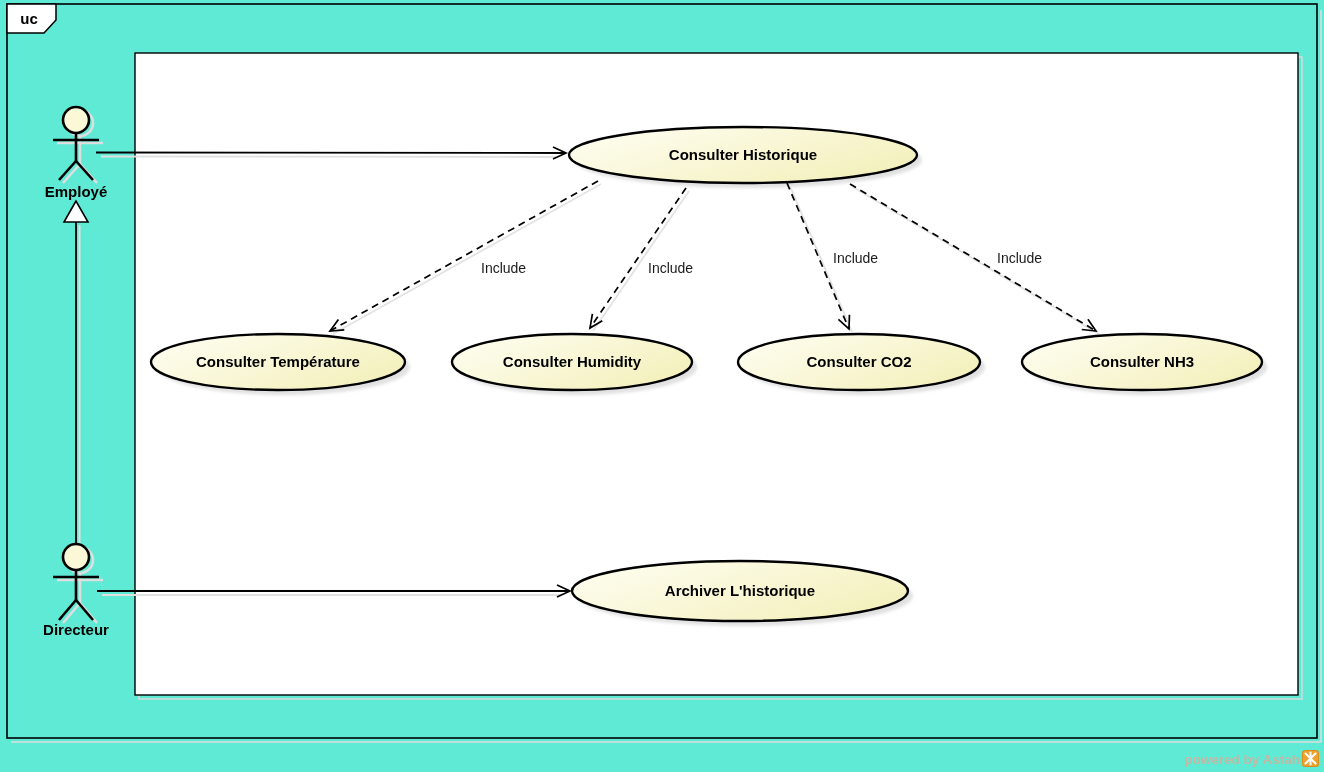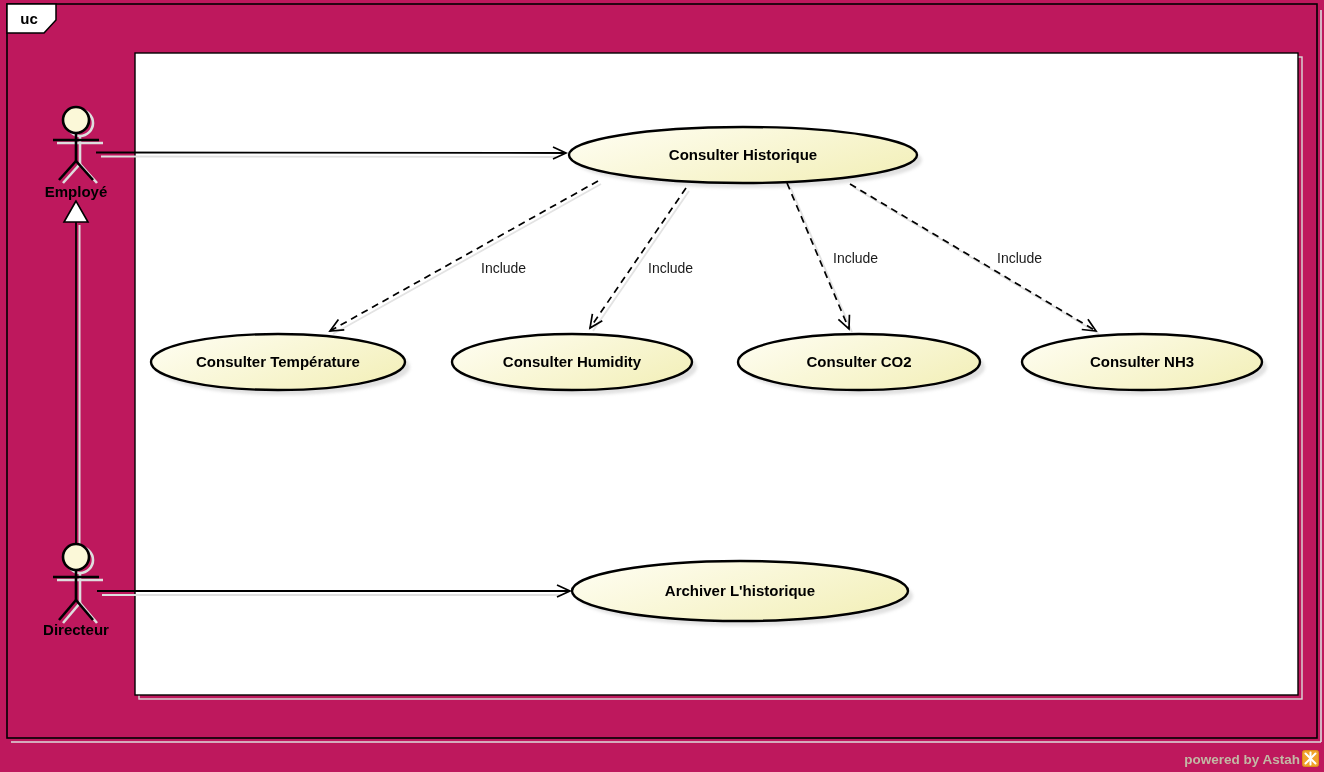--- a/index.html
+++ b/index.html
@@ -1,16 +1,16 @@
 <!DOCTYPE html>
 <html><head>
 <meta charset="utf-8">
 <style>
   html,body{margin:0;padding:0;background:#fff;}
-  .canvas-wrap{position:relative;width:1324px;height:772px;background:#be185d;overflow:hidden;}
+  .canvas-wrap{position:relative;width:1324px;height:772px;background:#5eead4;overflow:hidden;}
   svg text{font-family:"Liberation Sans","DejaVu Sans",sans-serif;}
   .uc-label{font-size:15px;font-weight:bold;fill:#000000;}
   .actor-label{font-size:15px;font-weight:bold;fill:#000000;}
   .include-label{font-size:14px;fill:#1a1a1a;}
   .frame-tag{font-size:15px;font-weight:bold;fill:#000000;}
   .watermark-text{font-size:13.5px;font-weight:bold;}
 </style>
 </head>
 <body>
 

